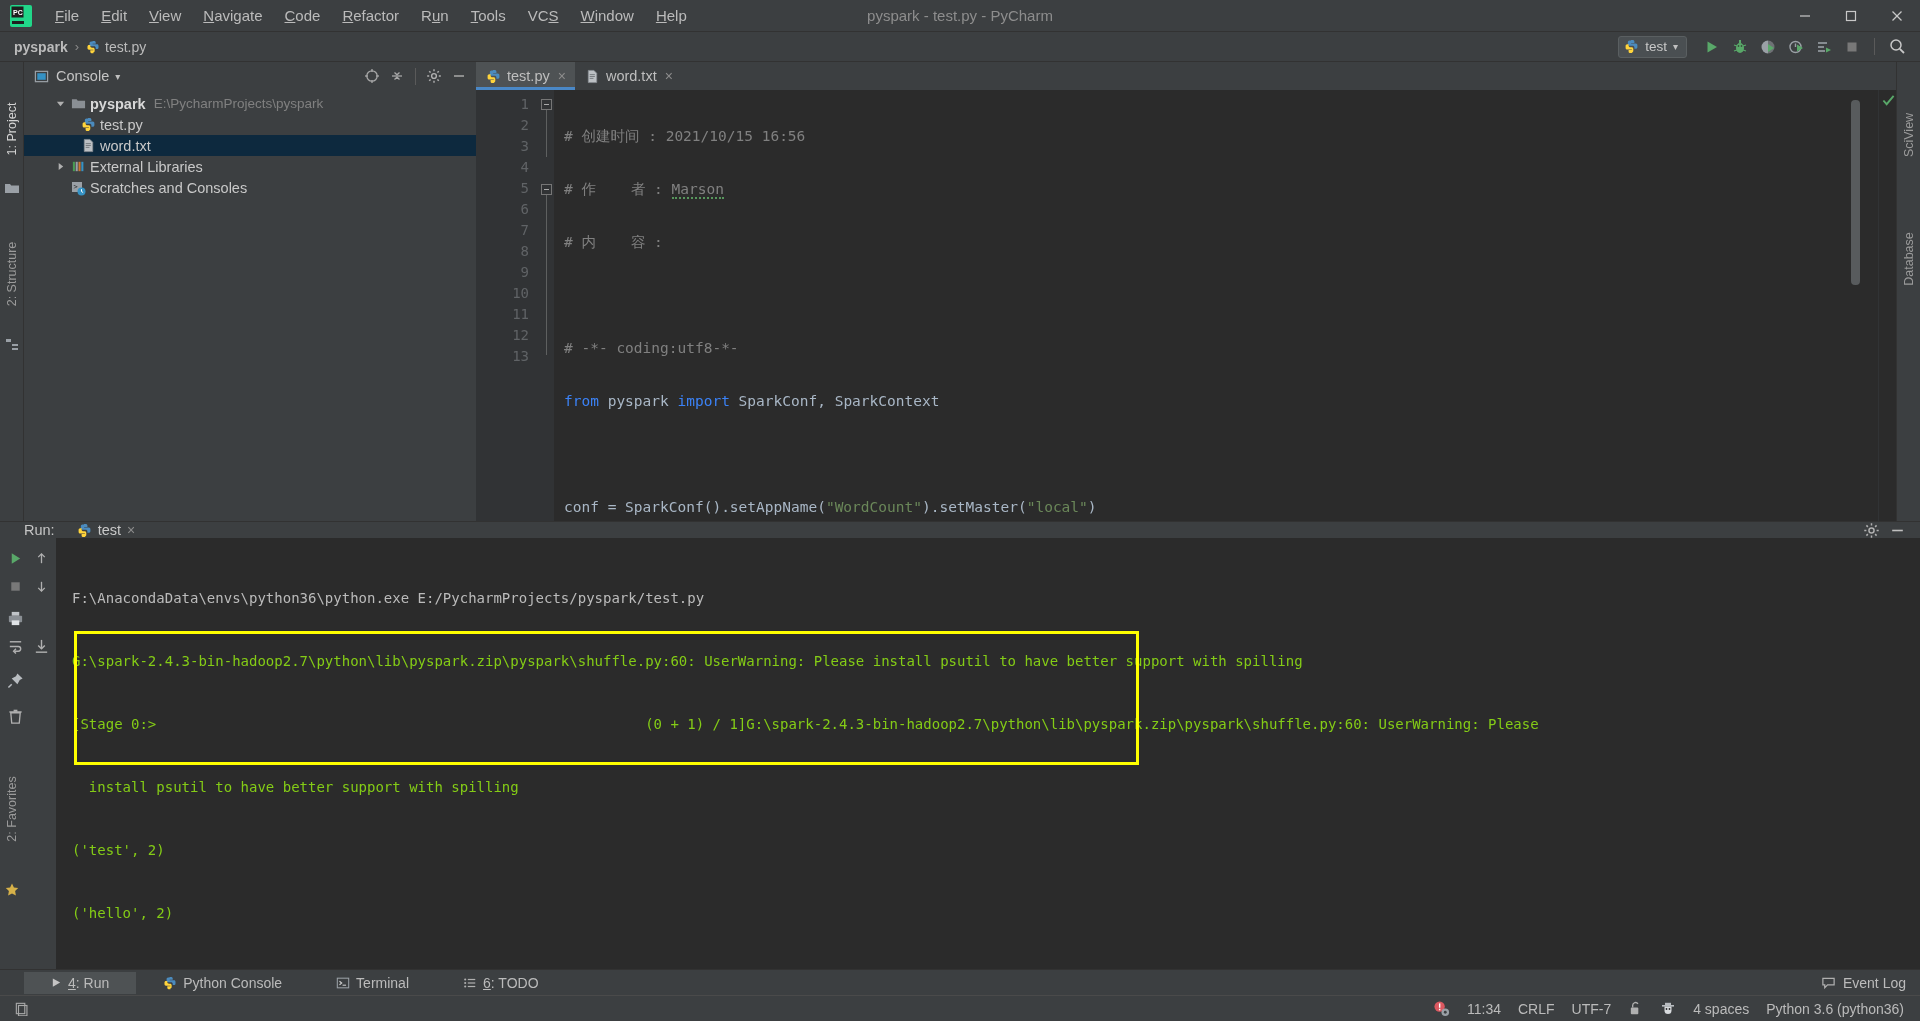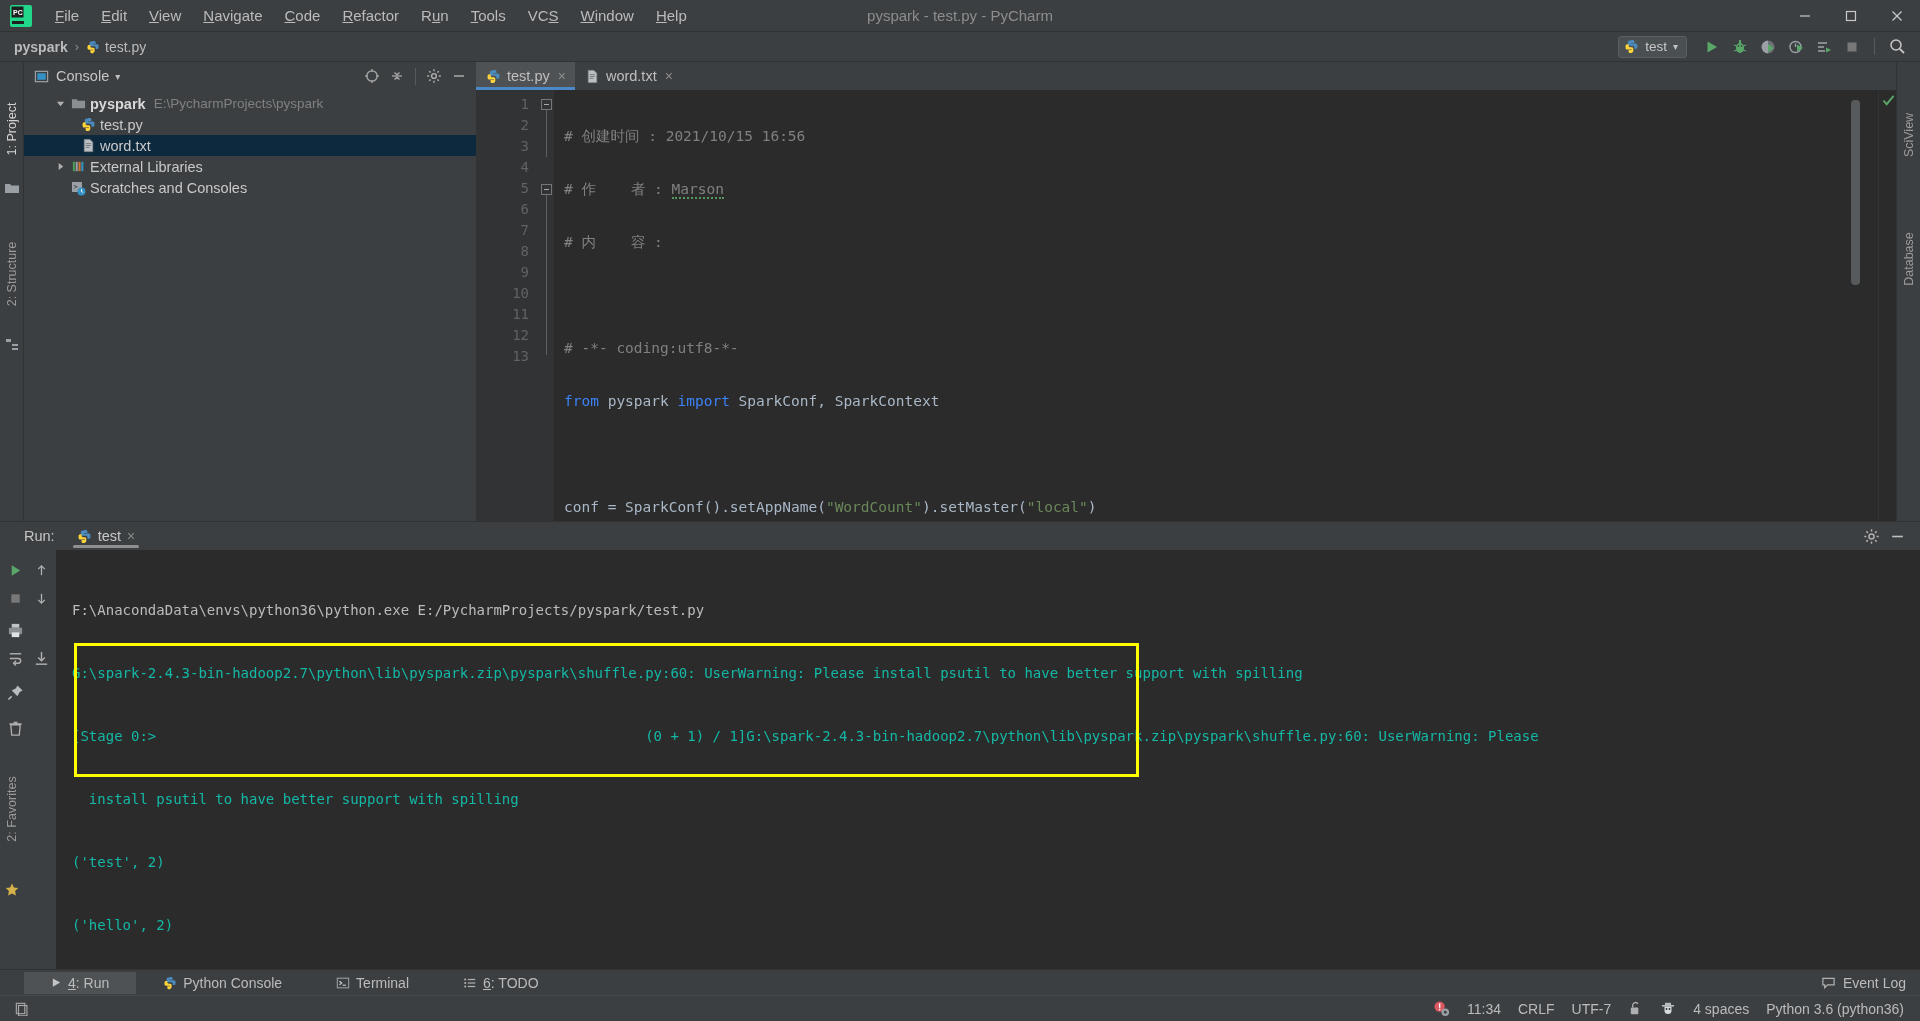--- a/index.html
+++ b/index.html
@@ -127,40 +127,40 @@
   .marker-bar {
     width:18px; background:#2b2b2b; flex:none; position:relative; border-left:1px solid #313335;
   }
   .marker-ok { position:absolute; top:4px; left:3px; }
 
   
   .rightstrip { width:24px; background:#3c3f41; flex:none; position:relative; border-left:1px solid #323232;}
 
   
   .runpanel { height:448px; background:#3c3f41; display:flex; flex-direction:column; flex:none; border-top:1px solid #323232;}
-  .run-header { height:28px; display:flex; align-items:center; padding-left:24px; flex:none; }
+  .run-header { height:16px; display:flex; align-items:center; padding-left:24px; flex:none; }
   .run-label { font-size:14.5px; color:#c5c5c5; margin-right:14px; }
   .run-tab {
     display:flex; align-items:center; gap:6px; padding:0 8px; height:28px; position:relative;
     font-size:14.5px; color:#c9c9c9;
   }
   .run-tab:after { content:""; position:absolute; left:4px; right:4px; bottom:2px; height:3px; background:#8f8f8f; border-radius:2px;}
   .run-header .acts { margin-left:auto; display:flex; align-items:center; gap:4px; padding-right:12px;}
   .run-body { flex:1; display:flex; min-height:0; }
   .run-sidebar { width:56px; background:#3c3f41; flex:none; display:flex; flex-direction:column; align-items:center; padding-top:6px; gap:0;}
   .rbtn { width:26px; height:28px; display:flex; align-items:center; justify-content:center; }
   .run-sb-grid { display:flex; }
   .run-sb-col { display:flex; flex-direction:column; align-items:center; }
   .console {
     flex:1; background:#2b2b2b; position:relative; overflow:hidden;
     font-family:"DejaVu Sans Mono", monospace; font-size:14px; line-height:21px;
     padding:8px 0 0 16px; white-space:pre;
   }
   .c-white { color:#bbbbbb; }
-  .c-red { color:#14b8a6; }
+  .c-red { color:#84cc16; }
   .hlbox {
     position:absolute; border:3px solid #ffff00; pointer-events:none;
   }
 
   
   .bottombar {
     height:26px; background:#3c3f41; display:flex; align-items:center; flex:none;
     border-top:1px solid #323232; padding-left:24px;
   }
   .bwtab { display:flex; align-items:center; gap:6px; padding:3px 27px; font-size:14px; color:#bbbbbb; }

